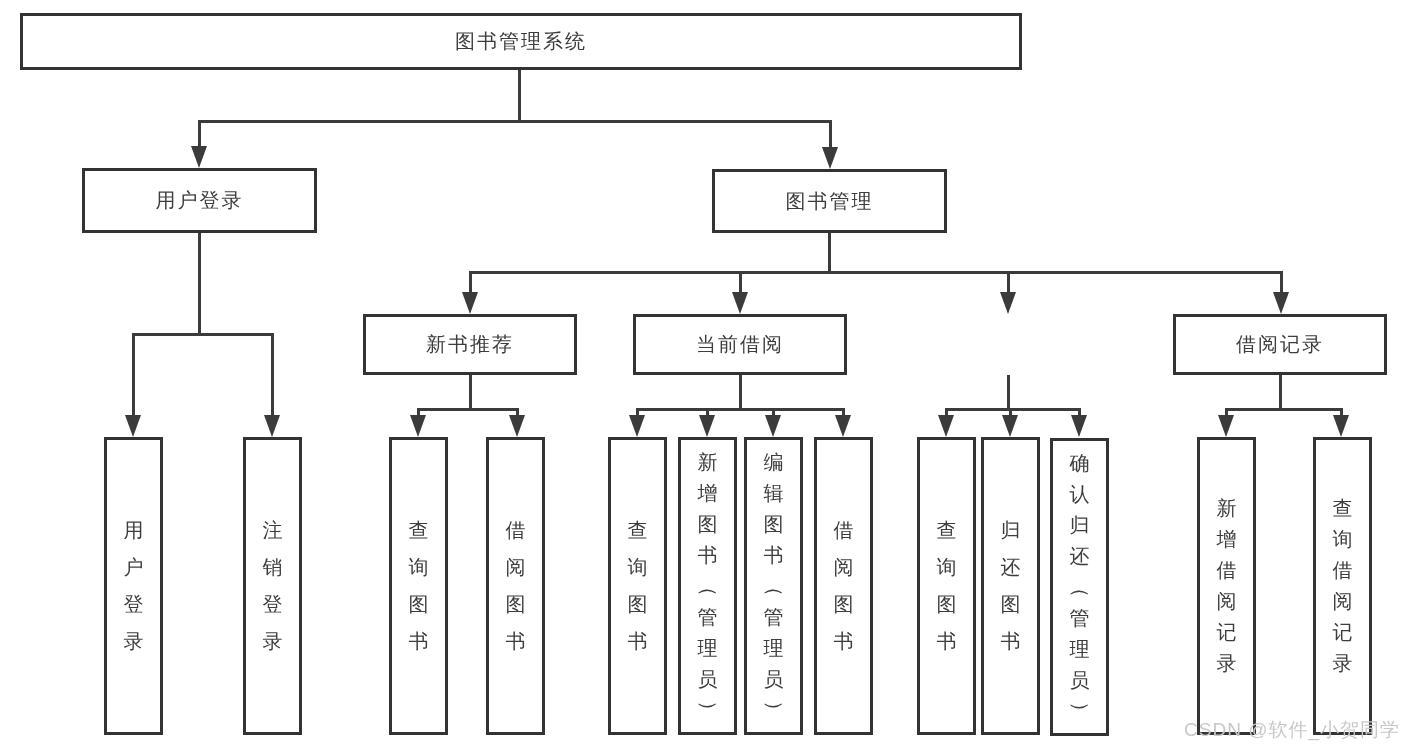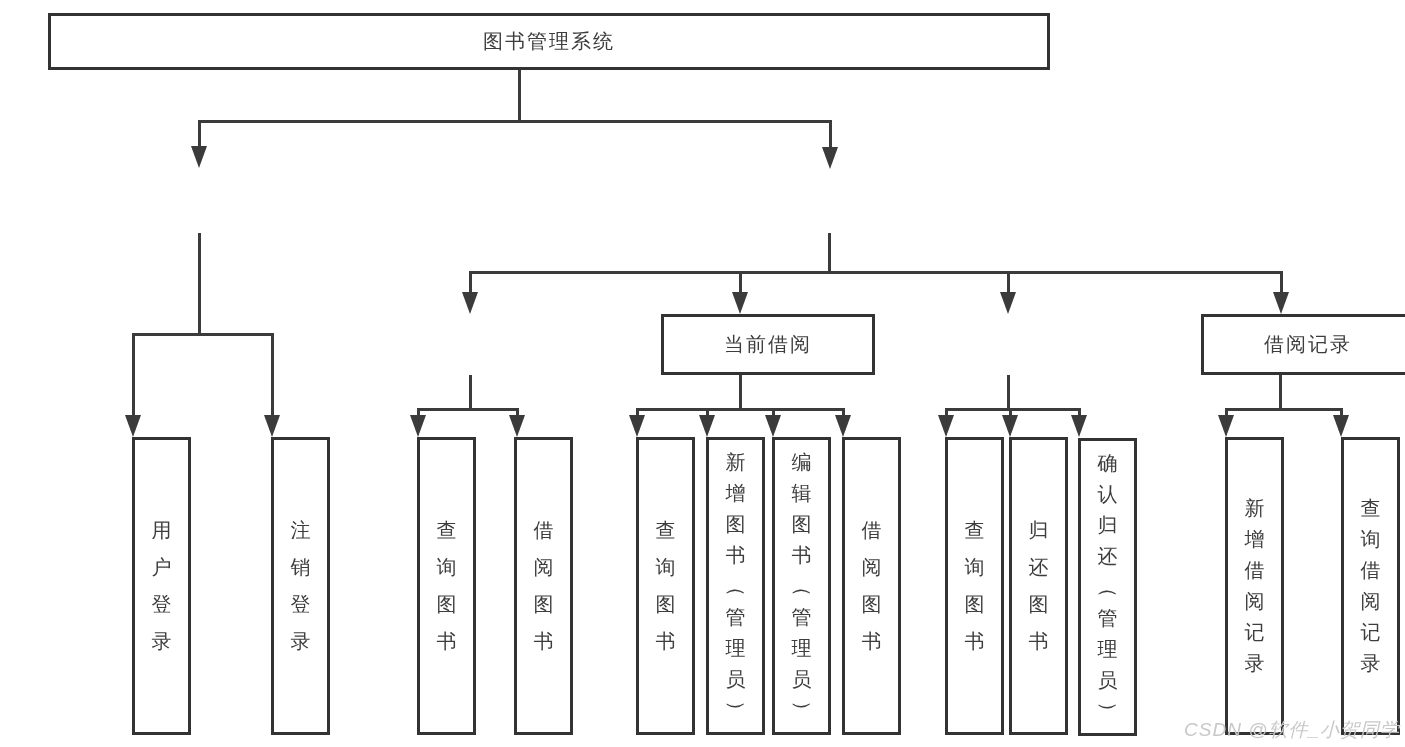--- a/index.html
+++ b/index.html
@@ -3,52 +3,61 @@
 <meta charset="utf-8">
 <style>
   html,body{margin:0;padding:0;background:#ffffff;}
   *{box-sizing:border-box;}
   #canvas{
     position:relative;width:1405px;height:747px;background:#ffffff;overflow:hidden;
     font-family:"Liberation Sans","DejaVu Sans",sans-serif;color:#3d3d3d;
   }
   .node{
     position:absolute;border:3px solid #333333;background:#ffffff;
-    display:flex;align-items:center;justify-content:center;margin-left:28px;
+    display:flex;align-items:center;justify-content:center;
   }
   .hlabel{font-size:20px;letter-spacing:2px;white-space:nowrap;}
   .vnode{padding:2px 0;}
   .vlabel{display:flex;flex-direction:column;align-items:center;justify-content:center;height:100%;font-size:20px;}
   .vchar{display:block;text-align:center;}
   .vlabel.loose .vchar{line-height:37px;}
   .vlabel.tight .vchar{line-height:31px;}
   .vchar.rot{transform:rotate(90deg);}
   .hline,.vline{position:absolute;background:#3b3b3b;}
   .hline{height:3px;}
   .vline{width:3px;}
   .arrow{
     position:absolute;width:0;height:0;
     border-left:8px solid transparent;border-right:8px solid transparent;
     border-top:22px solid #3b3b3b;
   }
   .watermark{
     position:absolute;right:5px;bottom:4px;font-size:19px;color:#c8c8c8;
-    letter-spacing:1px;white-space:nowrap;font-style:italic;
+    letter-spacing:1px;white-space:nowrap;
   }
 </style>
 </head>
 <body>
 
 <div id="canvas">
 
   <div class="node" style="left:20px;top:13px;width:1002px;height:57px;">
     <span class="hlabel">图书管理系统</span>
   </div>
 
-
+  <div class="node" style="left:82px;top:168px;width:235px;height:65px;">
+    <span class="hlabel">用户登录</span>
+  </div>
+  <div class="node" style="left:712px;top:169px;width:235px;height:64px;">
+    <span class="hlabel">图书管理</span>
+  </div>
+
+  <div class="node" style="left:363px;top:314px;width:214px;height:61px;">
+    <span class="hlabel">新书推荐</span>
+  </div>
   <div class="node" style="left:633px;top:314px;width:214px;height:61px;">
     <span class="hlabel">当前借阅</span>
   </div>
   <div class="node" style="left:1173px;top:314px;width:214px;height:61px;">
     <span class="hlabel">借阅记录</span>
   </div>
 
   <div class="node vnode" style="left:104px;top:437px;width:59px;height:298px;">
     <span class="vlabel loose">
         <span class="vchar">用</span>

